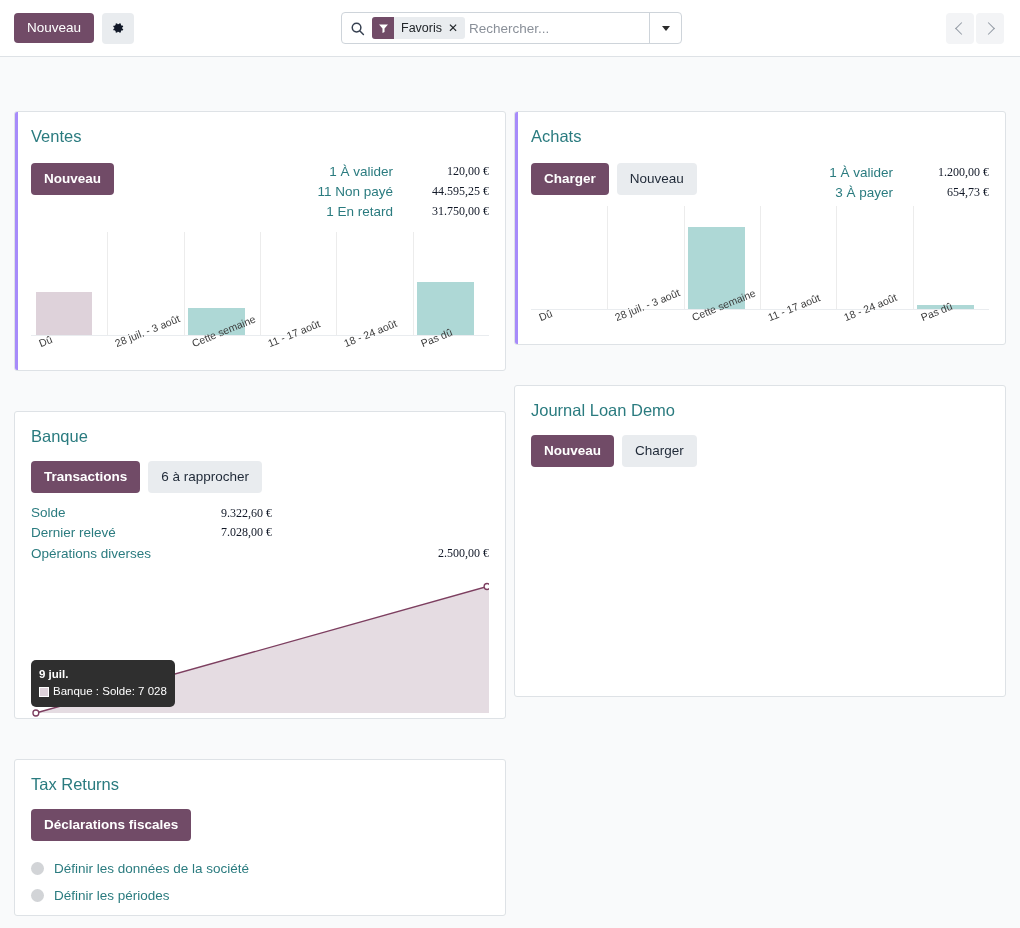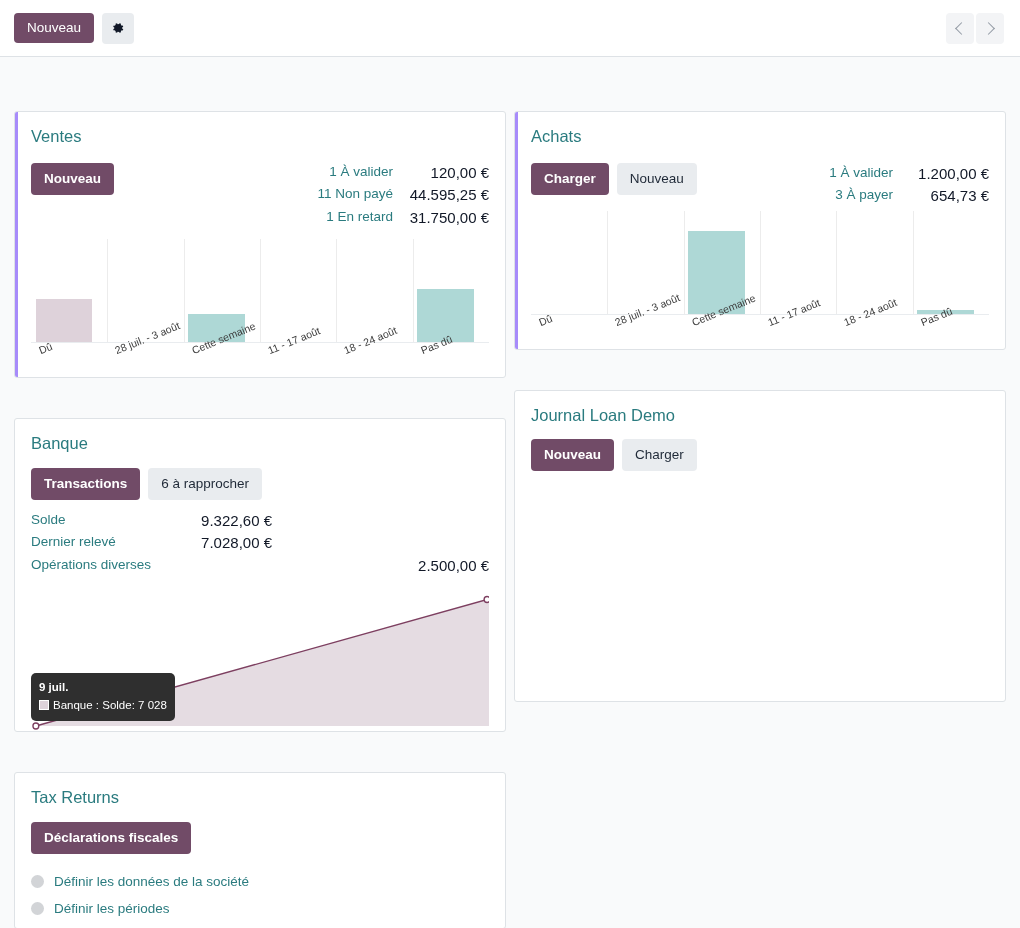--- a/index.html
+++ b/index.html
@@ -192,23 +192,24 @@
   
   .card-head-flex { display: flex; align-items: flex-start; justify-content: space-between; }
   .stats { margin-top: 0; }
   .stat-row { display: flex; justify-content: flex-end; line-height: 1.5; }
   .stat-label {
     color: #2a7b7f; font-size: 13.5px;
     cursor: pointer; white-space: nowrap;
     text-align: left;
   }
   .stat-value {
-    font-size: 15px; color: #111827;
+    font-size: 12px; color: #111827;
     text-align: right; white-space: nowrap;
     min-width: 96px;
+    font-family: Liberation Serif, serif;
   }
 
   
   .barchart { position: relative; height: 138px; margin: 10px 0 0 0; }
   .bar-plot { position: relative; height: 104px; border-bottom: 1px solid #e9ecef; }
   .gridline { position: absolute; top: 0; bottom: 0; width: 1px; background: #ececec; }
   .bar { position: absolute; bottom: 0; }
   .x-labels { position: relative; height: 34px; }
   .x-label {
     position: absolute; top: 2px;
@@ -257,20 +258,41 @@
     <button class="btn-gear">
       <span>
         <svg class="gear-svg" viewBox="0 0 16 16" fill="#111827" aria-hidden="true">
           <path d="M8 5.2a2.8 2.8 0 1 0 0 5.6 2.8 2.8 0 0 0 0-5.6zm0 4.2a1.4 1.4 0 1 1 0-2.8 1.4 1.4 0 0 1 0 2.8z"></path>
           <path d="M14 9.1l-1.2-.3a4.9 4.9 0 0 0 0-1.6L14 6.9l-.5-1.8-1.2.3a4.9 4.9 0 0 0-1.1-1.1l.3-1.2L9.7 2.5l-.6 1.1a4.9 4.9 0 0 0-1.6 0l-.6-1.1-1.8.6.3 1.2A4.9 4.9 0 0 0 4.3 5.4L3.1 5.1 2.5 6.9l1.2.3a4.9 4.9 0 0 0 0 1.6L2.5 9.1l.6 1.8 1.2-.3a4.9 4.9 0 0 0 1.1 1.1l-.3 1.2 1.8.6.6-1.1a4.9 4.9 0 0 0 1.6 0l.6 1.1 1.8-.6-.3-1.2a4.9 4.9 0 0 0 1.1-1.1l1.2.3.5-1.8z"></path>
         </svg>
       </span>
     </button>
   </div>
 
+  <div class="searchview">
+    <span class="sv-icon">
+      <svg width="15" height="15" viewBox="0 0 16 16" fill="none" stroke="#374151" stroke-width="1.6" aria-hidden="true">
+        <circle cx="7" cy="7" r="4.6"></circle>
+          <line x1="10.6" y1="10.6" x2="14.3" y2="14.3" stroke-linecap="round"></line>
+      </svg>
+    </span>
+    <span class="facet">
+      <span class="facet-icon">
+        <svg width="11" height="11" viewBox="0 0 16 16" fill="#ffffff" aria-hidden="true">
+          <path d="M1.5 2h13l-5 6v5l-3 1.5V8z"></path>
+        </svg>
+      </span>
+      <span class="facet-label">Favoris</span>
+      <span class="facet-close">✕</span>
+    </span>
+    <input class="sv-input" type="text" value="" placeholder="Rechercher..." style="">
+    <span class="sv-toggle">
+      <span class="caret-down"></span>
+    </span>
+  </div>
 
   <div class="cp-right">
     <button class="pager-btn">
       <span class="chev chev-l"></span>
     </button>
     <button class="pager-btn">
       <span class="chev chev-r"></span>
     </button>
   </div>
 </div>
@@ -326,21 +348,21 @@
     </div>
 
     <div class="card">
       <div class="card-body">
         <div class="card-title">Banque</div>
         <div class="btn-row">
           <button class="btn-primary">Transactions</button>
           <button class="btn-secondary">6 à rapprocher</button>
         </div>
         <div class="stats" style="margin-top:10px;">
-          <div class="stat-row" style="justify-content:flex-start;">
+          <div class="stat-row" style="justify-content:flex-start;align-items:center;">
             <span class="stat-label" style="width:145px;">Solde</span>
             <span class="stat-value">9.322,60 €</span>
           </div>
           <div class="stat-row" style="justify-content:flex-start;">
             <span class="stat-label" style="width:145px;">Dernier relevé</span>
             <span class="stat-value">7.028,00 €</span>
           </div>
           <div class="stat-row" style="justify-content:space-between;">
             <span class="stat-label" style="width:145px;">Opérations diverses</span>
             <span class="stat-value">2.500,00 €</span>

